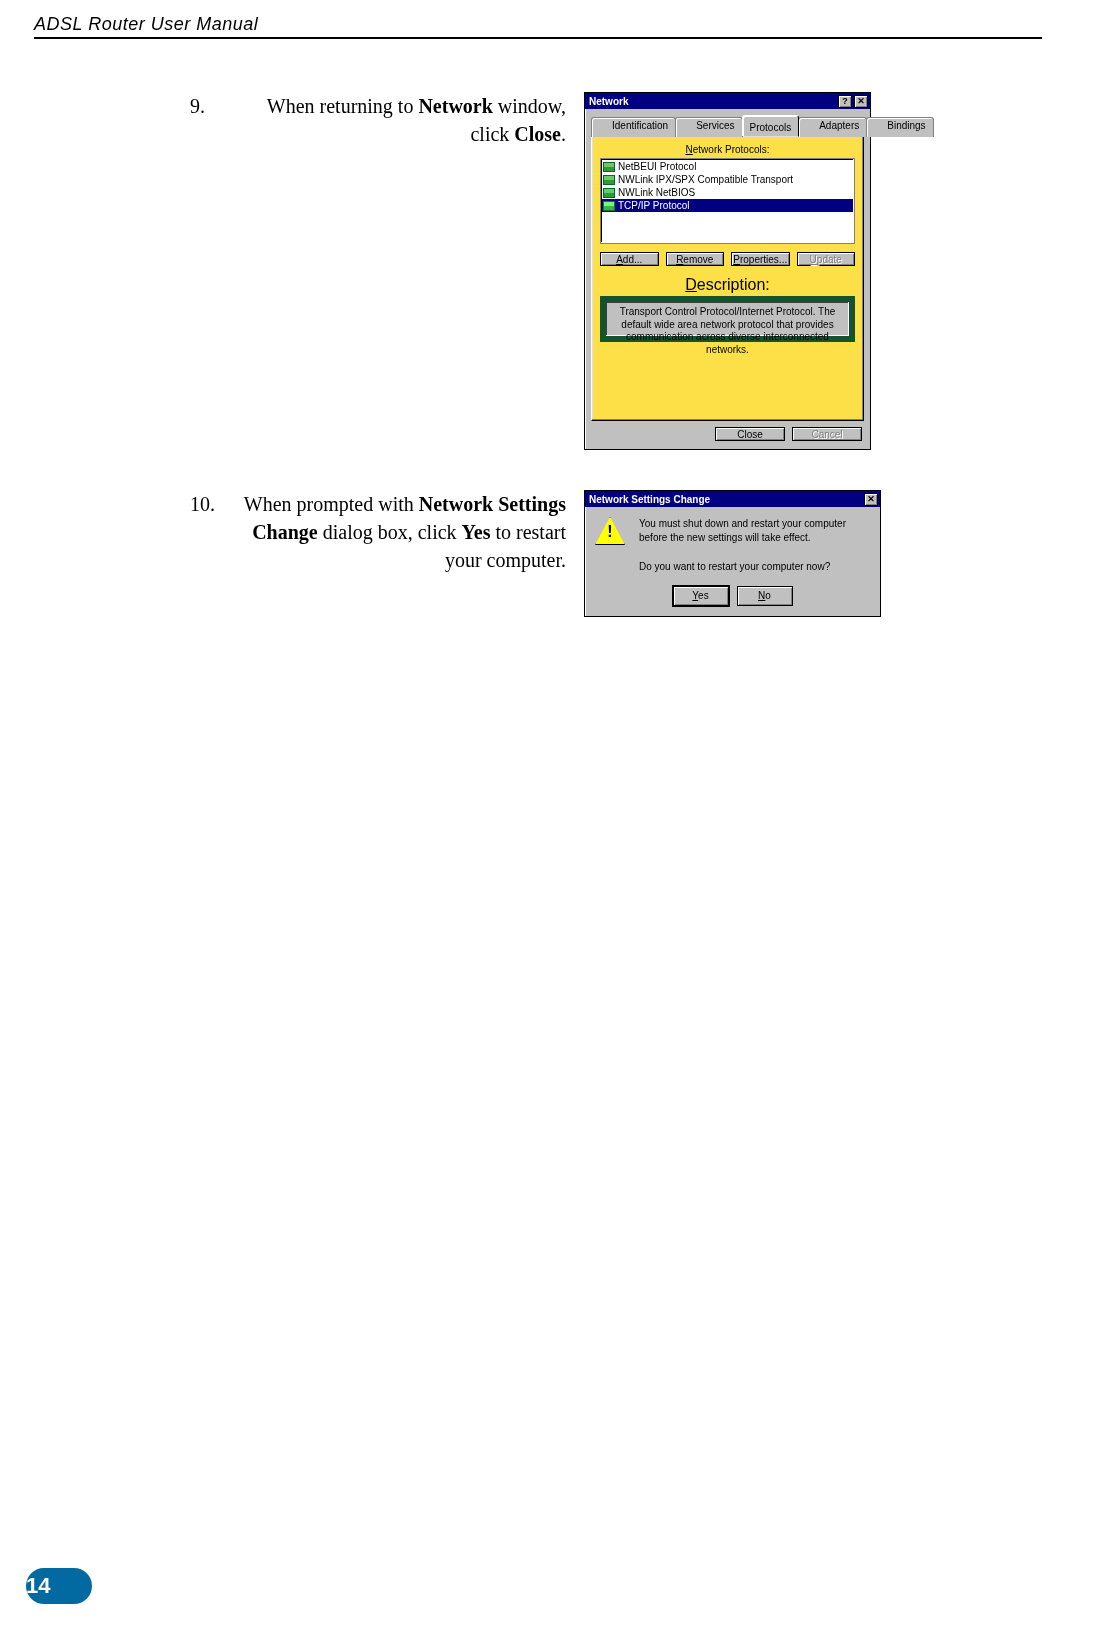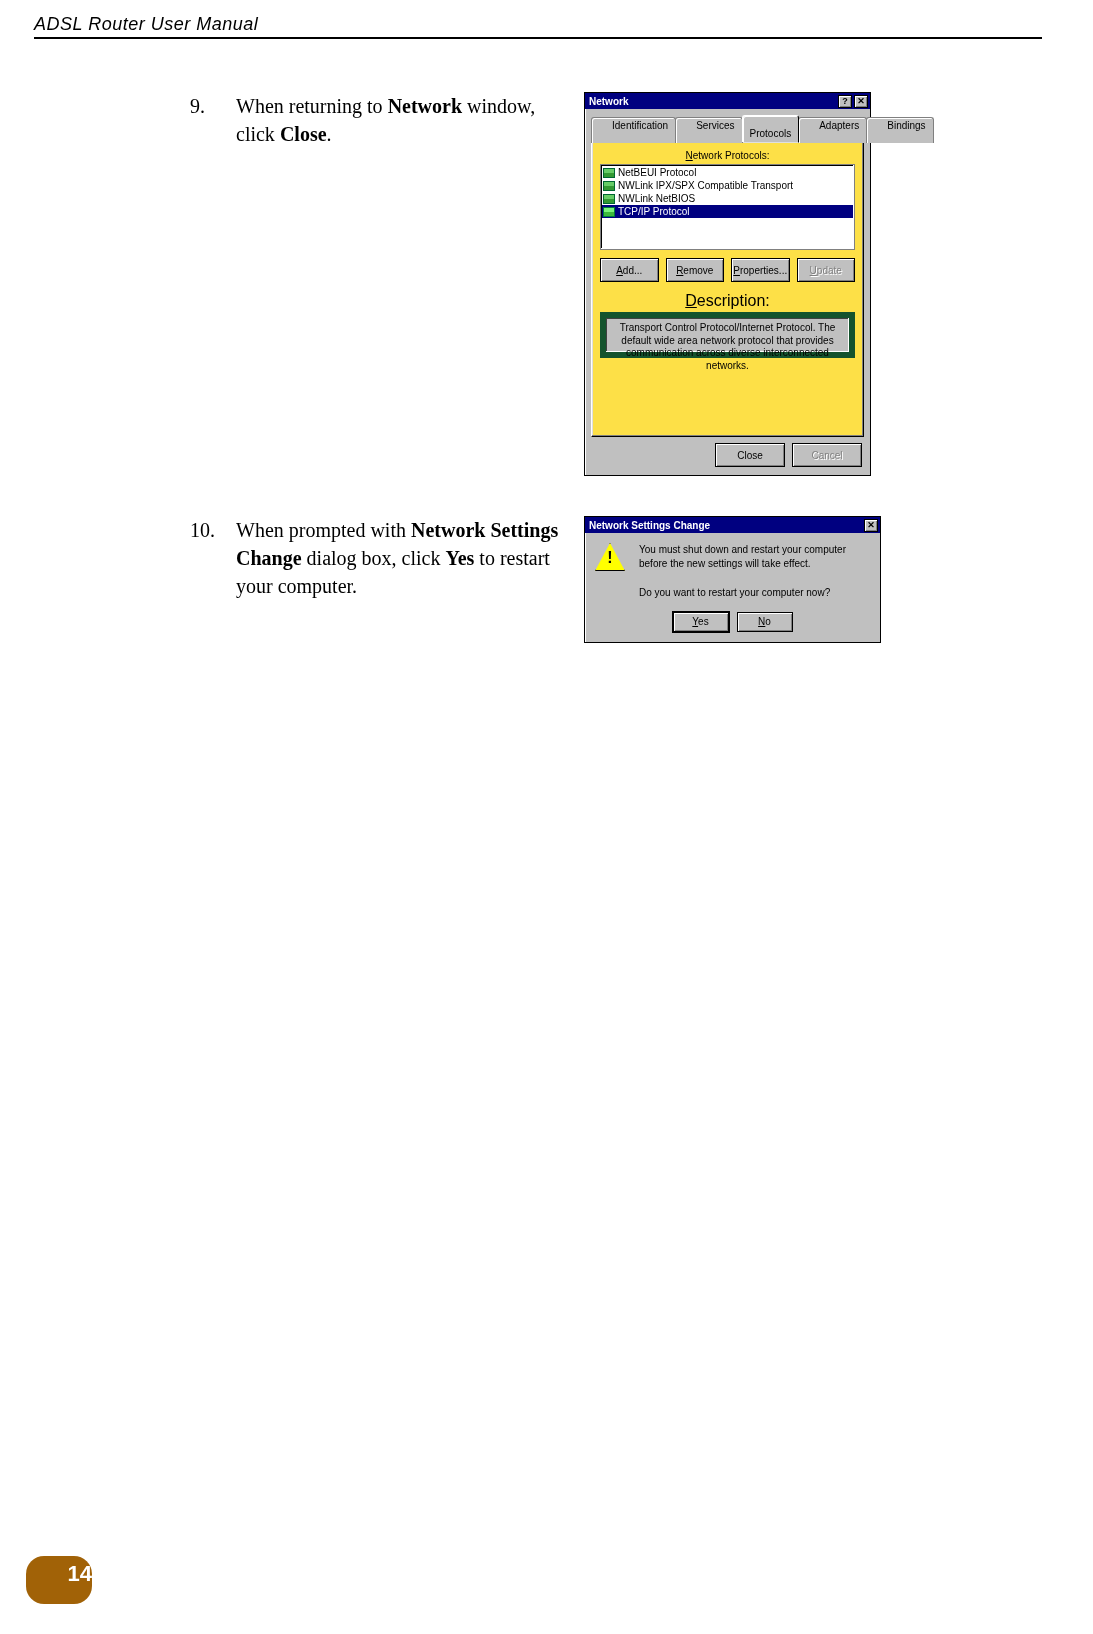--- a/index.html
+++ b/index.html
@@ -33,21 +33,21 @@
     }
     .step {
       display: flex;
       gap: 18px;
       margin-bottom: 40px;
       align-items: flex-start;
     }
     .step-text-col { flex: 1 1 330px; max-width: 330px; }
     .step-fig-col { flex: none; }
     .step-num  { flex: none; width: 28px; font-size: 20px; line-height: 1.4; }
-    .step-body { font-size: 20px; line-height: 1.4; }
+    .step-body { font-size: 20px; line-height: 1.4; text-align: right; }
     .step-body b { font-weight: bold; }
 
     
     .dlg {
       background: #c0c0c0;
       border: 1px solid #000;
       box-shadow: inset 1px 1px 0 #fff;
       font-family: Tahoma, "MS Sans Serif", Arial, sans-serif;
       font-size: 10px;
       color: #000;
@@ -88,21 +88,21 @@
       border-bottom: none;
       border-radius: 3px 3px 0 0;
       position: relative;
       box-shadow: inset 1px 1px 0 #fff;
       margin-right: -1px;
     }
     .tab.active {
       background: #c0c0c0;
       border-color: #fff #000 #c0c0c0 #fff;
       z-index: 2;
-      padding-top: 12px;
+      padding-top: 6px;
       margin-bottom: -1px;
     }
     .tab-unsel { top: 2px; padding-left: 20px; }
 
     .tab-panel {
       margin: 0 6px 6px;
       border: 1px solid #fff;
       border-right-color: #000;
       border-bottom-color: #000;
       box-shadow: inset -1px -1px 0 #808080, inset 1px 1px 0 #dfdfdf;
@@ -128,21 +128,21 @@
       background: linear-gradient(#6c6 0 50%, #393 50% 100%);
       border: 1px solid #063;
       flex: none;
     }
     .li.sel { background: #000080; color: #fff; }
     .li.sel .net-ico { filter: brightness(1.2); }
 
     .btn-row { display: flex; gap: 7px; margin-top: 8px; }
     .w95-btn, .w95-btn-dis {
       flex: 1;
-      height: 24px;
+      height: 14px;
       font-size: 10px;
       background: #c0c0c0;
       border: 1px solid #000;
       box-shadow: inset 1px 1px 0 #fff, inset -1px -1px 0 #808080;
       display: flex; align-items: center; justify-content: center;
     }
     .w95-btn-dis { color: #808080; text-shadow: 1px 1px 0 #fff; }
 
     .desc-label { font-size: 16px; margin-top: 10px; }
     .desc-box {
@@ -180,26 +180,26 @@
     .msg-btns .w95-btn { flex: none; width: 56px; height: 20px; }
     .msg-btns .default { outline: 1px solid #000; outline-offset: 0; }
 
     .underline-letter { text-decoration: underline; }
 
     
     .page-pill {
       position: absolute;
       left: 26px;
       bottom: 30px;
-      width: 66px; height: 48px;
-      background: #a16207;
+      width: 66px; height: 36px;
+      background: #0369a1;
       border-radius: 18px;
       color: #fff;
       font: bold 22px/36px Arial, sans-serif;
-      text-align: right;
+      text-align: left;
     }
   </style>
 </head>
 <body>
 
 <div class="page-header">ADSL Router User Manual</div>
 
 <div class="content">
 
   <div class="step">

